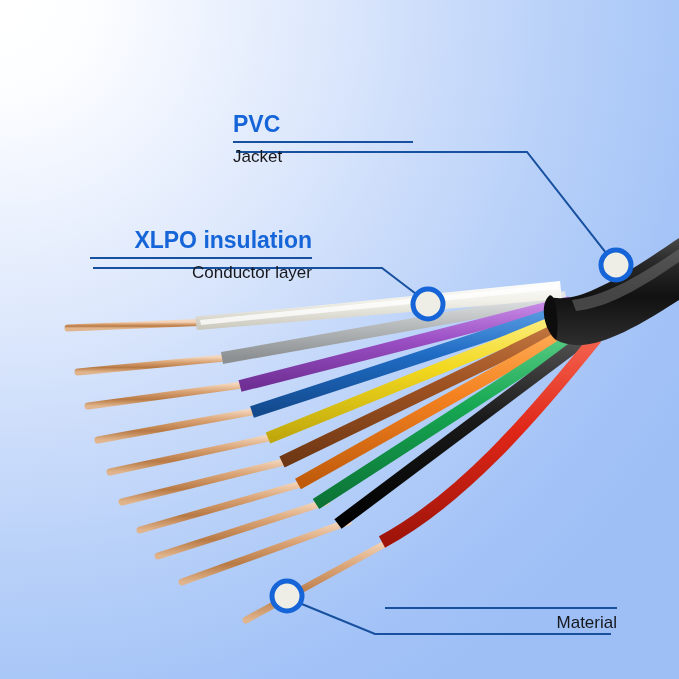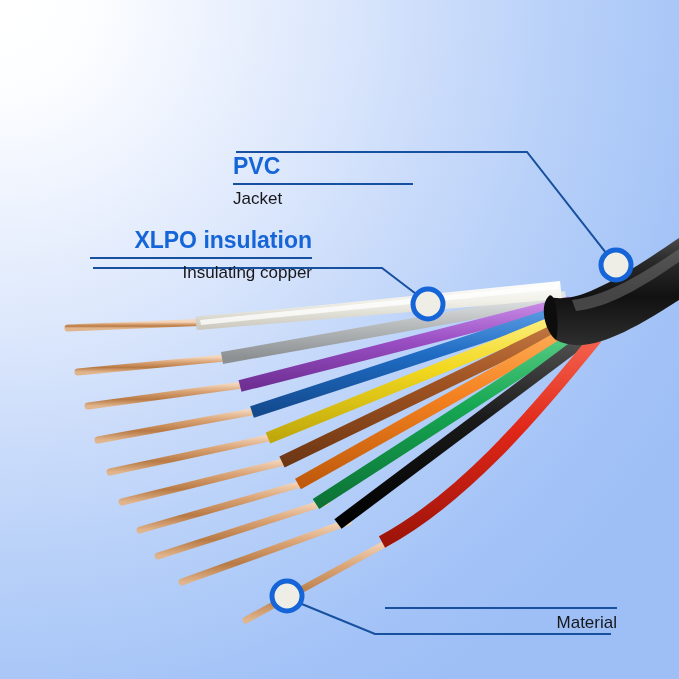--- a/index.html
+++ b/index.html
@@ -58,21 +58,21 @@
   }
   .callout .sub {
     font-size: 17px;
     color: #17181c;
     white-space: nowrap;
     line-height: 1.15;
   }
   .callout.right-aligned .headline,
   .callout.right-aligned .sub { text-align: right; }
 
-  #callout-pvc { left: 233px; top: 112px; width: 180px; margin-top: 42px; }
+  #callout-pvc { left: 233px; top: 112px; width: 180px; }
   #callout-xlpo { left: 90px; top: 228px; width: 222px; text-align: right; }
   #callout-copper { left: 385px; top: 604px; width: 232px; }
 
   
   #art { position: absolute; left: 0; top: 0; }
 </style>
 </head>
 <body>
 
 <div id="scene">
@@ -208,21 +208,21 @@
 
   <div class="callout" id="callout-pvc">
     <div class="headline">PVC</div>
     <div class="rule"></div>
     <div class="sub">Jacket</div>
   </div>
 
   <div class="callout" id="callout-xlpo">
     <div class="headline">XLPO insulation</div>
     <div class="rule"></div>
-    <div class="sub">Insulating copper</div>
+    <div class="sub">Conductor layer</div>
   </div>
 
   <div class="callout right-aligned" id="callout-copper">
     <div class="rule"></div>
     <div class="sub">Material</div>
   </div>
 
 </div>
 
 </body></html>

